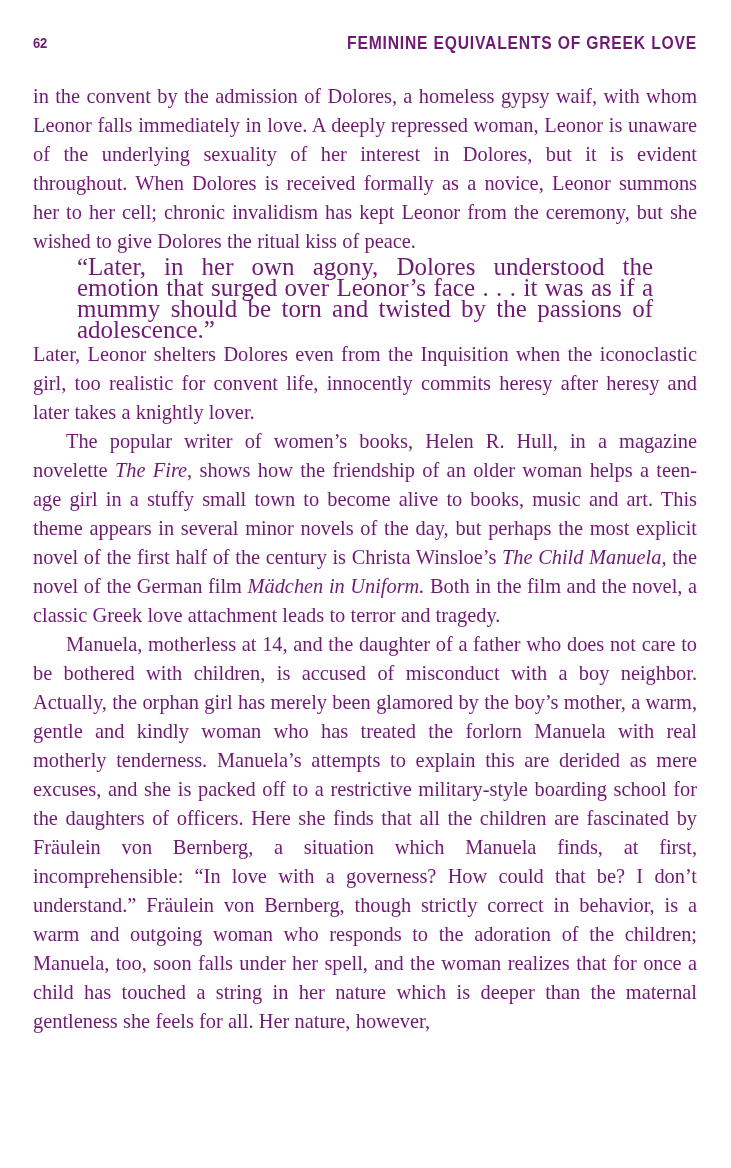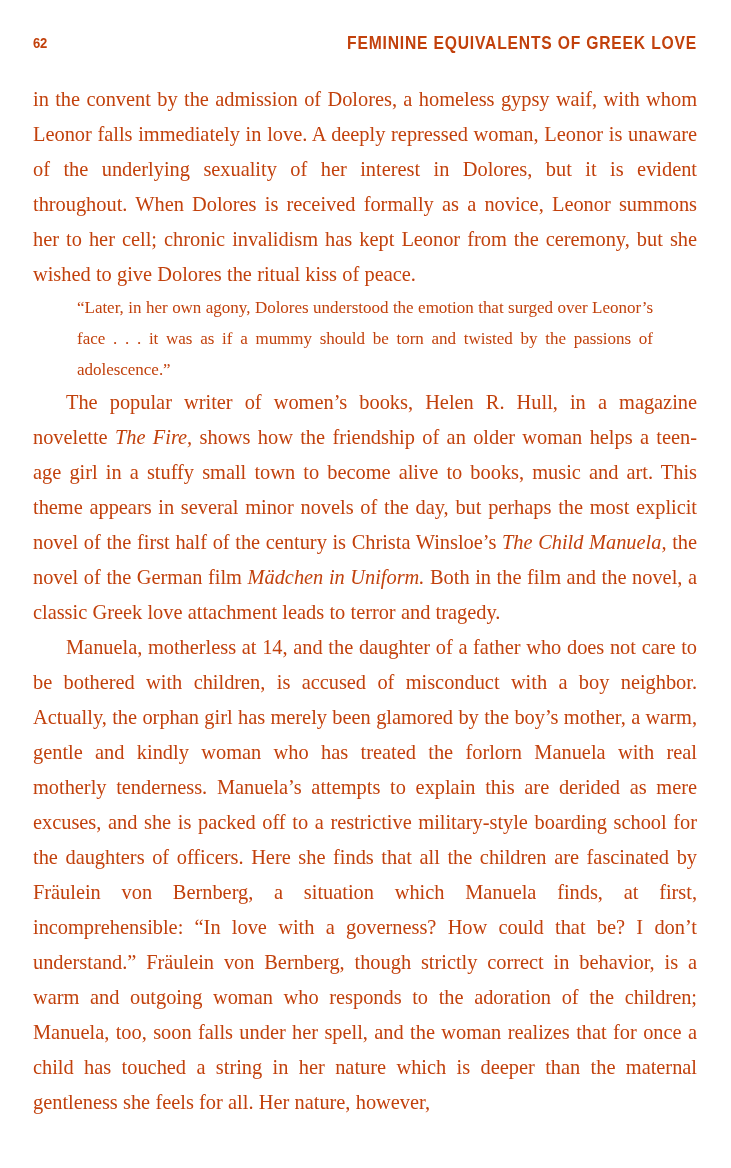--- a/index.html
+++ b/index.html
@@ -60,66 +60,67 @@
   .textblock {
     position: absolute;
     left: 33px;
     top: 82px;
     width: 664px;
   }
 
   p {
     margin: 0;
     font-size: 20.4px;
-    line-height: 35px;
+    line-height: 29px;
     text-align: justify;
     text-justify: inter-word;
     word-spacing: 0.2px;
     letter-spacing: -0.02px;
   }
   p.indent { text-indent: 33px; }
   p.noindent { text-indent: 0; }
 
   
   .blockquote {
     margin: 0;
     padding: 0 0 0 44px;
     width: 620px;
     box-sizing: border-box;
   }
   .blockquote p {
-    font-size: 17px;
-    line-height: 31px;
+    font-size: 25px;
+    line-height: 21px;
     text-align: justify;
   }
 
   i, em { }
 
   
   .textblock, .running-head {
     text-rendering: optimizeLegibility;
   }
 </style>
 </head>
 <body>
 
-<div class="page" style="background: rgb(255, 255, 255); color: #c2410c;">
+<div class="page" style="background: rgb(255, 255, 255); color: #701a75;">
 
   <div class="running-head">
     <span class="folio">62</span>
     <span class="head-title">FEMININE EQUIVALENTS OF GREEK LOVE</span>
   </div>
 
   <div class="textblock">
 
     <p class="noindent">in the convent by the admission of Dolores, a homeless gypsy waif, with whom Leonor falls immediately in love. A deeply repressed woman, Leonor is unaware of the underlying sexuality of her interest in Dolores, but it is evident throughout. When Dolores is received formally as a novice, Leonor summons her to her cell; chronic invalidism has kept Leonor from the ceremony, but she wished to give Dolores the ritual kiss of peace.</p>
 
     <blockquote class="blockquote">
       <p>“Later, in her own agony, Dolores understood the emotion that surged over Leonor’s face . . . it was as if a mummy should be torn and twisted by the passions of adolescence.”</p>
     </blockquote>
 
+    <p class="noindent">Later, Leonor shelters Dolores even from the Inquisition when the iconoclastic girl, too realistic for convent life, innocently commits heresy after heresy and later takes a knightly lover.</p>
 
     <p class="indent"><span>The popular writer of women’s books, Helen R. Hull, in a magazine novelette </span><i>The Fire,</i><span> shows how the friendship of an older woman helps a teen-age girl in a stuffy small town to become alive to books, music and art. This theme appears in several minor novels of the day, but perhaps the most explicit novel of the first half of the century is Christa Winsloe’s </span><i>The Child Manuela,</i><span> the novel of the German film </span><i>Mädchen in Uniform.</i><span> Both in the film and the novel, a classic Greek love attachment leads to terror and tragedy.</span></p>
 
     <p class="indent">Manuela, motherless at 14, and the daughter of a father who does not care to be bothered with children, is accused of misconduct with a boy neighbor. Actually, the orphan girl has merely been glamored by the boy’s mother, a warm, gentle and kindly woman who has treated the forlorn Manuela with real motherly tenderness. Manuela’s attempts to explain this are derided as mere excuses, and she is packed off to a restrictive military-style boarding school for the daughters of officers. Here she finds that all the children are fascinated by Fräulein von Bernberg, a situation which Manuela finds, at first, incomprehensible: “In love with a governess? How could that be? I don’t understand.” Fräulein von Bernberg, though strictly correct in behavior, is a warm and outgoing woman who responds to the adoration of the children; Manuela, too, soon falls under her spell, and the woman realizes that for once a child has touched a string in her nature which is deeper than the maternal gentleness she feels for all. Her nature, however,</p>
 
   </div>
 </div>
 
 </body></html>

